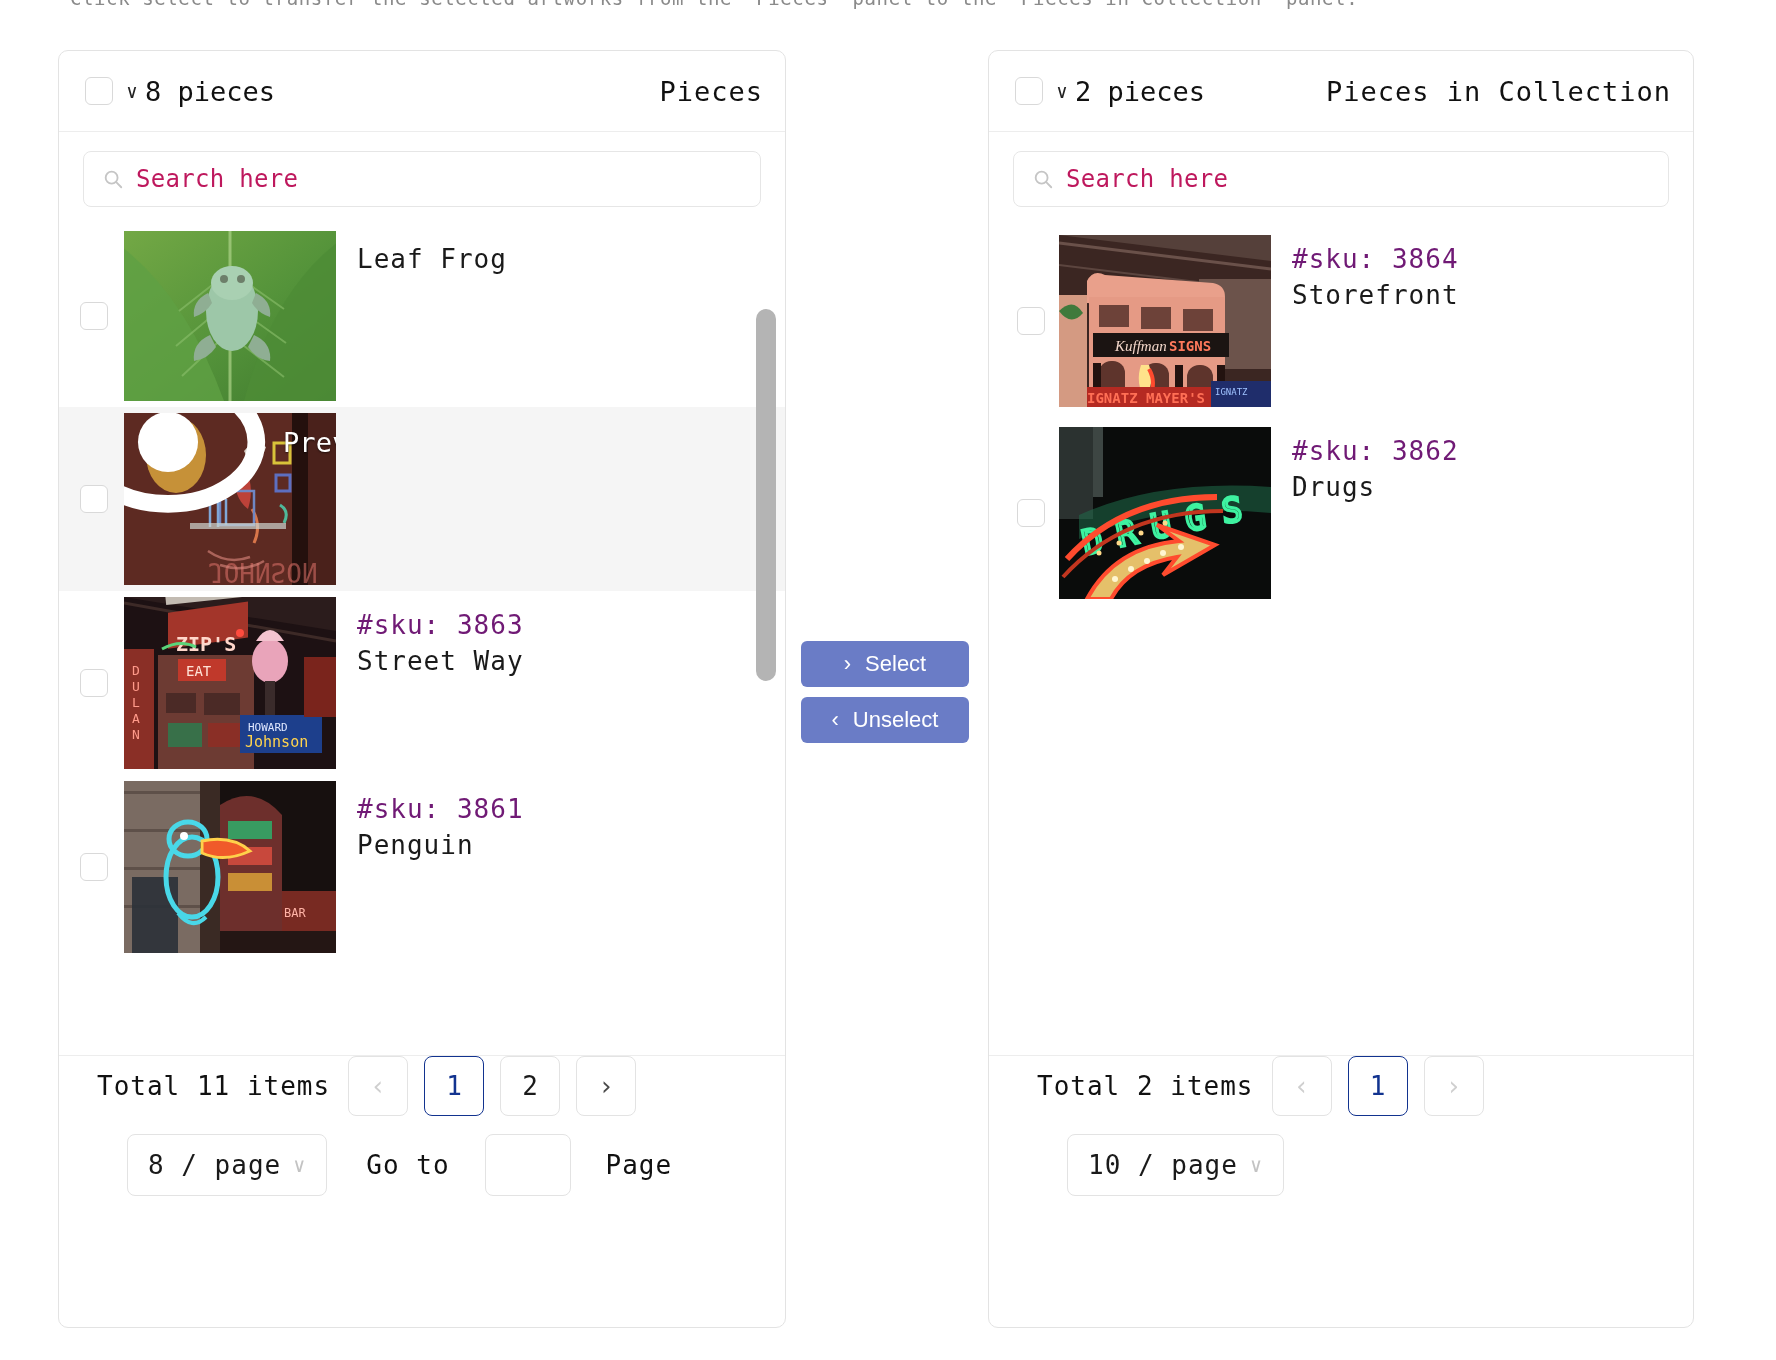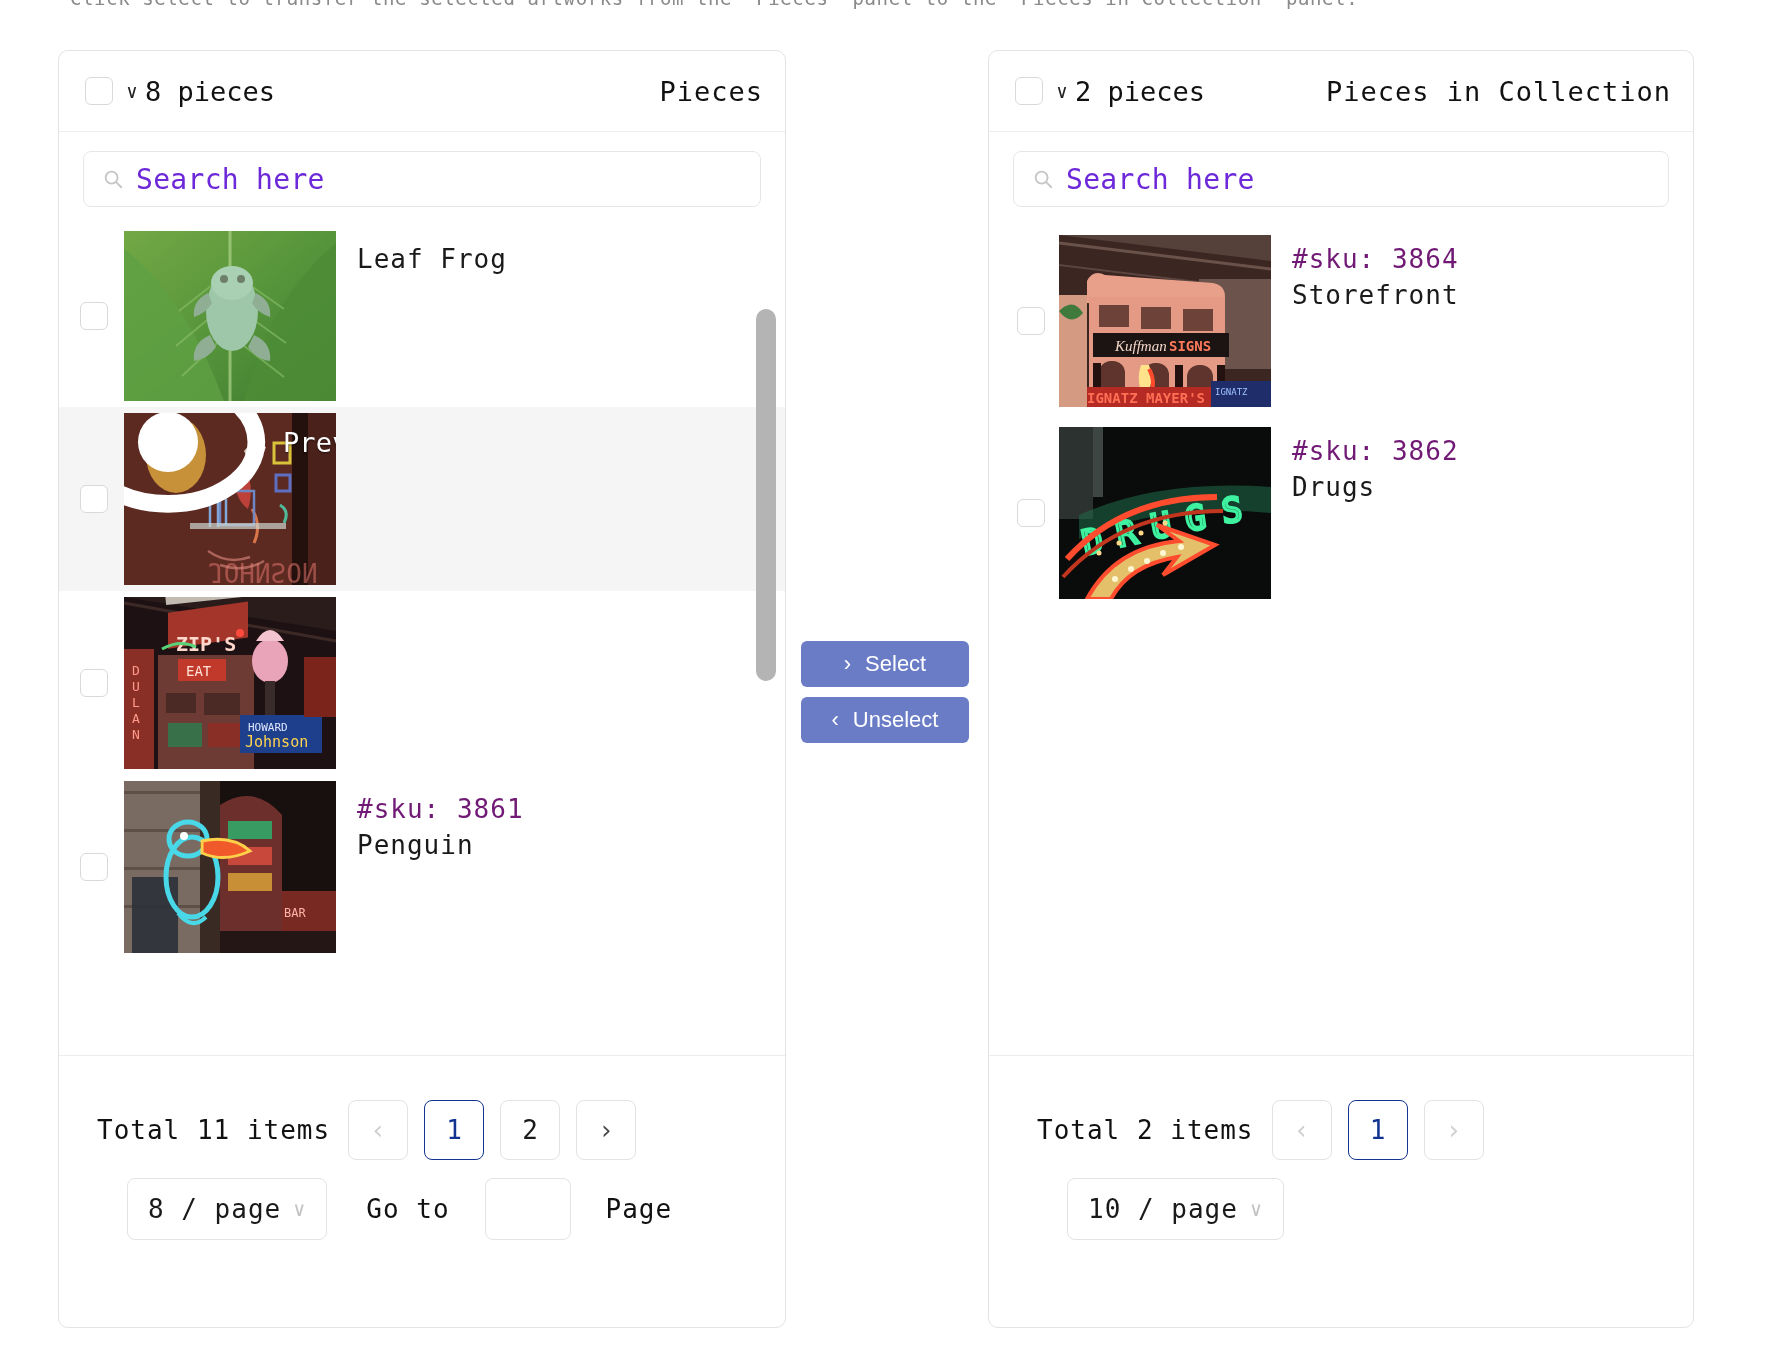--- a/index.html
+++ b/index.html
@@ -83,22 +83,22 @@
     height: 56px;
     border: 1px solid #e6e6e6;
     border-radius: 8px;
     display: flex;
     align-items: center;
     padding: 0 18px;
     background: #fff;
   }
   .search-icon { width: 22px; height: 22px; flex: none; margin-right: 12px; }
   .search-ph {
-    font-size: 28px;
-    color: #6d28d9;
+    font-size: 24px;
+    color: #be185d;
     letter-spacing: 0.3px;
   }
 
   
   .list {
     position: relative;
     margin-top: 18px;
     height: 872px;
     overflow: hidden;
   }
@@ -195,21 +195,20 @@
     background: #b4b4b4;
     border-radius: 10px;
   }
 
   
   .footer {
     position: absolute;
     left: 0; right: 0; bottom: 0;
     height: 272px;
     border-top: 1px solid #ededed;
-    padding-top: 44px;
   }
   .pager-row1 {
     display: flex;
     align-items: center;
     padding-left: 38px;
     gap: 16px;
   }
   .panel-right .pager-row1 { padding-left: 48px; }
   .total {
     font-size: 26px;
@@ -421,20 +420,24 @@
             <path d="M132 44 q14 -22 28 0" fill="#f3c3cf"></path>
             <rect x="141" y="84" width="10" height="56" fill="#3a2b2b"></rect>
             <rect x="116" y="118" width="82" height="38" fill="#1d3f8c"></rect>
             <text x="124" y="134" font-size="11" fill="#dfe7ff" font-family="monospace">HOWARD</text>
             <text x="121" y="150" font-size="15" fill="#ffd34d" font-family="monospace">Johnson</text>
             <rect x="180" y="60" width="32" height="60" fill="#7a241c"></rect>
             <rect x="42" y="0" width="110" height="8" fill="#e8e4d8" opacity=".8" transform="rotate(-6 42 6)"></rect>
             <circle cx="116" cy="36" r="4" fill="#ff4b3e"></circle>
           </svg>
         </div>
+        <div class="meta">
+          <span class="sku">#sku: 3863</span>
+          <span class="name">Street Way</span>
+        </div>
       </div>
 
       <div class="row">
         <div class="row-cb"></div>
         <div class="thumb xtall">
           <svg viewBox="0 0 212 172" preserveAspectRatio="none">
             <rect width="212" height="172" fill="#17100f"></rect>
             <rect x="0" y="0" width="76" height="172" fill="#7a6b62"></rect>
             <path d="M0 0 h76 v172 h-76Z" fill="none"></path>
             <rect x="0" y="10" width="76" height="3" fill="#5e5049"></rect>

